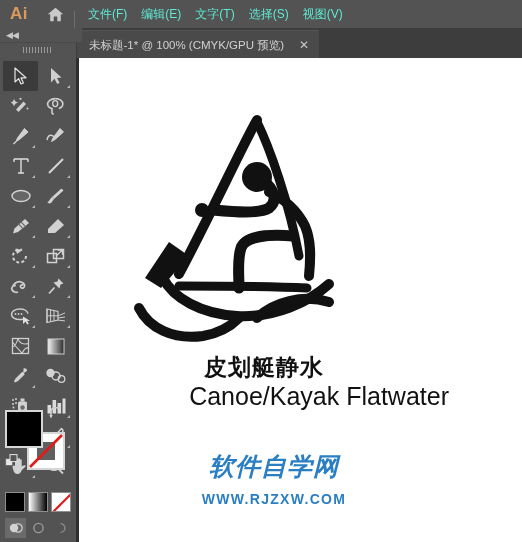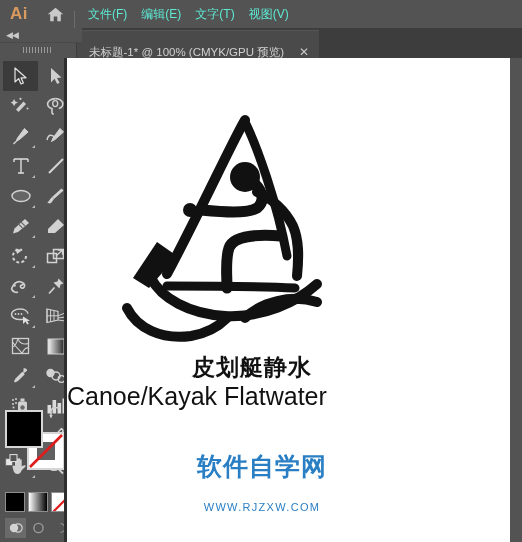--- a/index.html
+++ b/index.html
@@ -35,21 +35,21 @@
 
   
   #tabbar{
     position:absolute;left:76px;top:28px;width:446px;height:30px;
     background:#3d3d3d;
   }
   #doc-tab{
     position:absolute;left:1px;top:2px;height:28px;
     background:#4a4a4a;
     display:flex;align-items:center;
-    padding:7px 6px 0 12px;
+    padding:0 6px 0 12px;
     border-top:1px solid #555;
   }
   #doc-tab-title{
     color:#d0d0d0;font-size:11.5px;white-space:nowrap;
   }
   #tab-close{
     color:#c8c8c8;font-size:12px;margin-left:11px;padding:0 4px;
     line-height:1;font-weight:bold;
   }
 
@@ -115,64 +115,66 @@
 
   #draw-row{
     position:absolute;left:5px;top:490px;width:66px;height:20px;
     display:flex;gap:2px;
   }
   .draw-btn{width:21px;height:20px;display:flex;align-items:center;justify-content:center;}
   .draw-btn.sel{background:#6a6a6a;}
 
   
   #canvas{
-    position:absolute;left:64px;top:58px;width:446px;height:484px;
+    position:absolute;left:76px;top:58px;width:446px;height:484px;
     background:#ffffff;
     border-left:3px solid #2e2e2e;
     box-sizing:border-box;
   }
   #artwork{
     position:absolute;left:38px;top:48px;width:230px;height:240px;
   }
   #title-cn{
     position:absolute;left:0;top:294px;width:370px;text-align:center;
     font-size:23px;font-weight:bold;color:#111;
     font-family:"DejaVu Sans",sans-serif;letter-spacing:1px;
   }
   #title-en{
-    position:absolute;left:0;top:324px;width:370px;text-align:left;
+    position:absolute;left:0;top:324px;width:370px;text-align:right;
     font-size:25px;color:#111;
     font-family:"Liberation Sans",sans-serif;
   }
   #watermark{
     position:absolute;left:110px;top:392px;width:170px;text-align:center;
   }
   #wm-cn{
     font-size:25px;font-weight:bold;color:#2a7fc4;letter-spacing:1px;
     font-family:"DejaVu Sans",sans-serif;
+    font-style:italic;
   }
   #wm-url{
-    font-size:11px;font-weight:normal;color:#2a7fc4;letter-spacing:1.3px;
-    font-family:"Liberation Sans",sans-serif;margin-top:18px;
+    font-size:14px;font-weight:bold;color:#2a7fc4;letter-spacing:1.3px;
+    font-family:"Liberation Sans",sans-serif;margin-top:8px;
   }
 </style>
 </head>
 <body>
 
 <div id="menubar">
   <div id="ai-logo">Ai</div>
   <div id="home-btn">
     <svg width="17" height="15" viewBox="0 0 17 15">
       <path d="M8.5 0.8 L16.2 7.3 L13.8 7.3 L13.8 14.2 L10.3 14.2 L10.3 9.5 L6.7 9.5 L6.7 14.2 L3.2 14.2 L3.2 7.3 L0.8 7.3 Z" fill="#c9c9c9"></path>
     </svg>
   </div>
   <div id="menu-divider"></div>
   <div class="menu-item">文件(F)</div>
   <div class="menu-item">编辑(E)</div>
   <div class="menu-item">文字(T)</div>
+  <div class="menu-item">选择(S)</div>
   <div class="menu-item">视图(V)</div>
 </div>
 
 <div id="tabbar">
   <div id="doc-tab">
     <span id="doc-tab-title">未标题-1* @ 100% (CMYK/GPU 预览)</span>
     <span id="tab-close">✕</span>
   </div>
 </div>
 

